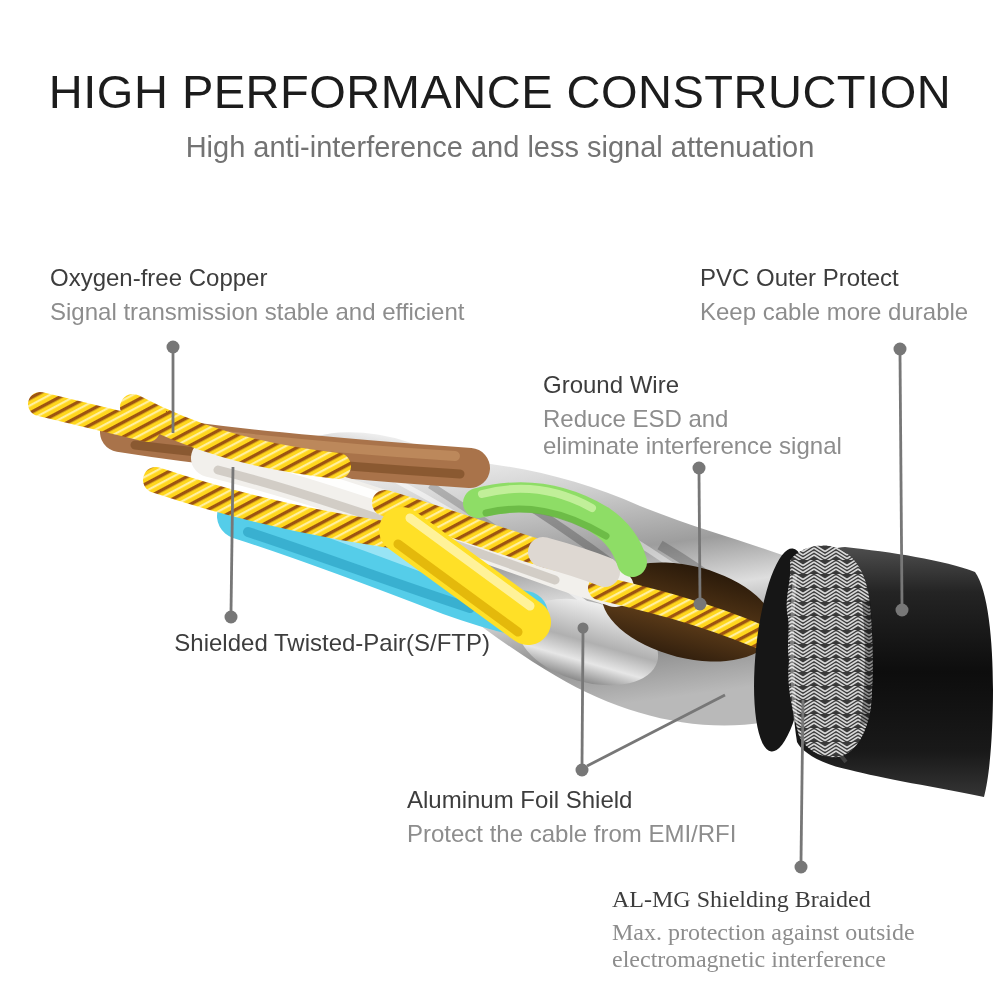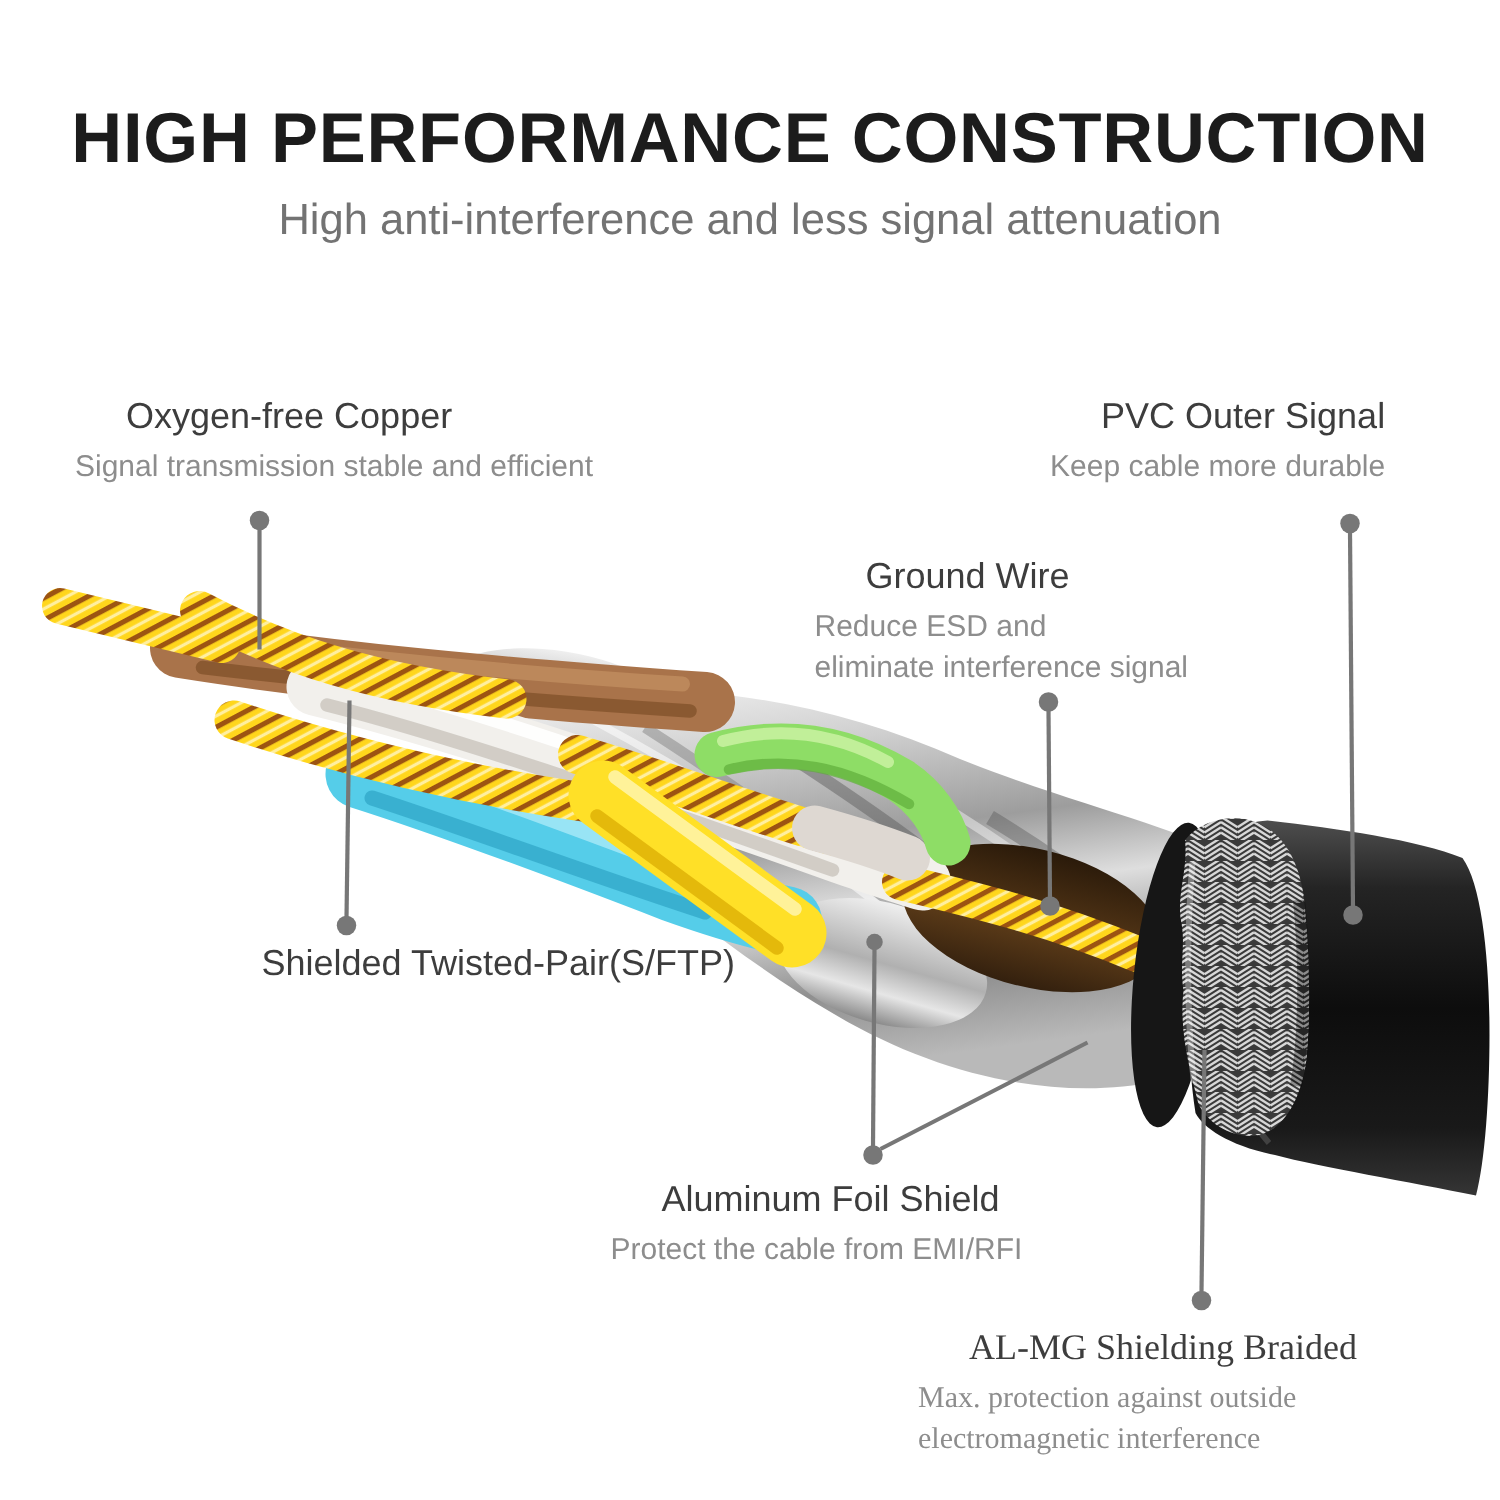--- a/index.html
+++ b/index.html
@@ -1,24 +1,24 @@
 <!DOCTYPE html>
 <html><head>
 <meta charset="utf-8">
 <style>
   html,body{margin:0;padding:0;background:#fff;}
   .stage{position:relative;width:1000px;height:1000px;background:#ffffff;overflow:hidden;
          font-family:"Liberation Sans", sans-serif;}
   .main-title{position:absolute;left:0;top:64px;width:1000px;text-align:center;
-    font-size:47px;font-weight:700;color:#1c1c1c;letter-spacing:.5px;white-space:nowrap;}
+    font-size:47px;font-weight:400;color:#1c1c1c;letter-spacing:.5px;white-space:nowrap;}
   .main-subtitle{position:absolute;left:0;top:131px;width:1000px;text-align:center;
     font-size:29px;font-weight:400;color:#737373;white-space:nowrap;}
   .callout{position:absolute;}
-  .c-title{font-size:24px;color:#3d3d3d;line-height:30px;margin-left:34px;}
-  .c-desc{margin-top:5px;font-size:20px;color:#8d8d8d;line-height:27px;}
+  .c-title{font-size:24px;color:#3d3d3d;line-height:30px;}
+  .c-desc{margin-top:5px;font-size:24px;color:#8d8d8d;line-height:27px;}
   .c-line{display:block;}
   .cable-svg{position:absolute;left:0;top:0;width:1000px;height:1000px;}
   
   .co-oxygen{left:50px;top:263px;width:460px;}
   .co-pvc{left:700px;top:263px;width:290px;}
   .co-ground{left:543px;top:370px;width:330px;}
   .co-sftp{left:50px;top:628px;width:440px;text-align:right;}
   .co-foil{left:407px;top:785px;width:390px;}
   .co-almg{left:612px;top:884px;width:350px;font-family:Liberation Serif, serif;}
 </style>
@@ -187,21 +187,21 @@
 
   <div class="callout co-oxygen">
     <div class="c-title">Oxygen-free Copper</div>
     <div class="c-desc">
       <span class="c-line">Signal transmission stable and efficient</span>
       <span class="c-line"></span>
     </div>
   </div>
 
   <div class="callout co-pvc">
-    <div class="c-title">PVC Outer Signal</div>
+    <div class="c-title">PVC Outer Protect</div>
     <div class="c-desc">
       <span class="c-line">Keep cable more durable</span>
     </div>
   </div>
 
   <div class="callout co-ground">
     <div class="c-title">Ground Wire</div>
     <div class="c-desc">
       <span class="c-line">Reduce ESD and</span>
       <span class="c-line">eliminate interference signal</span>

